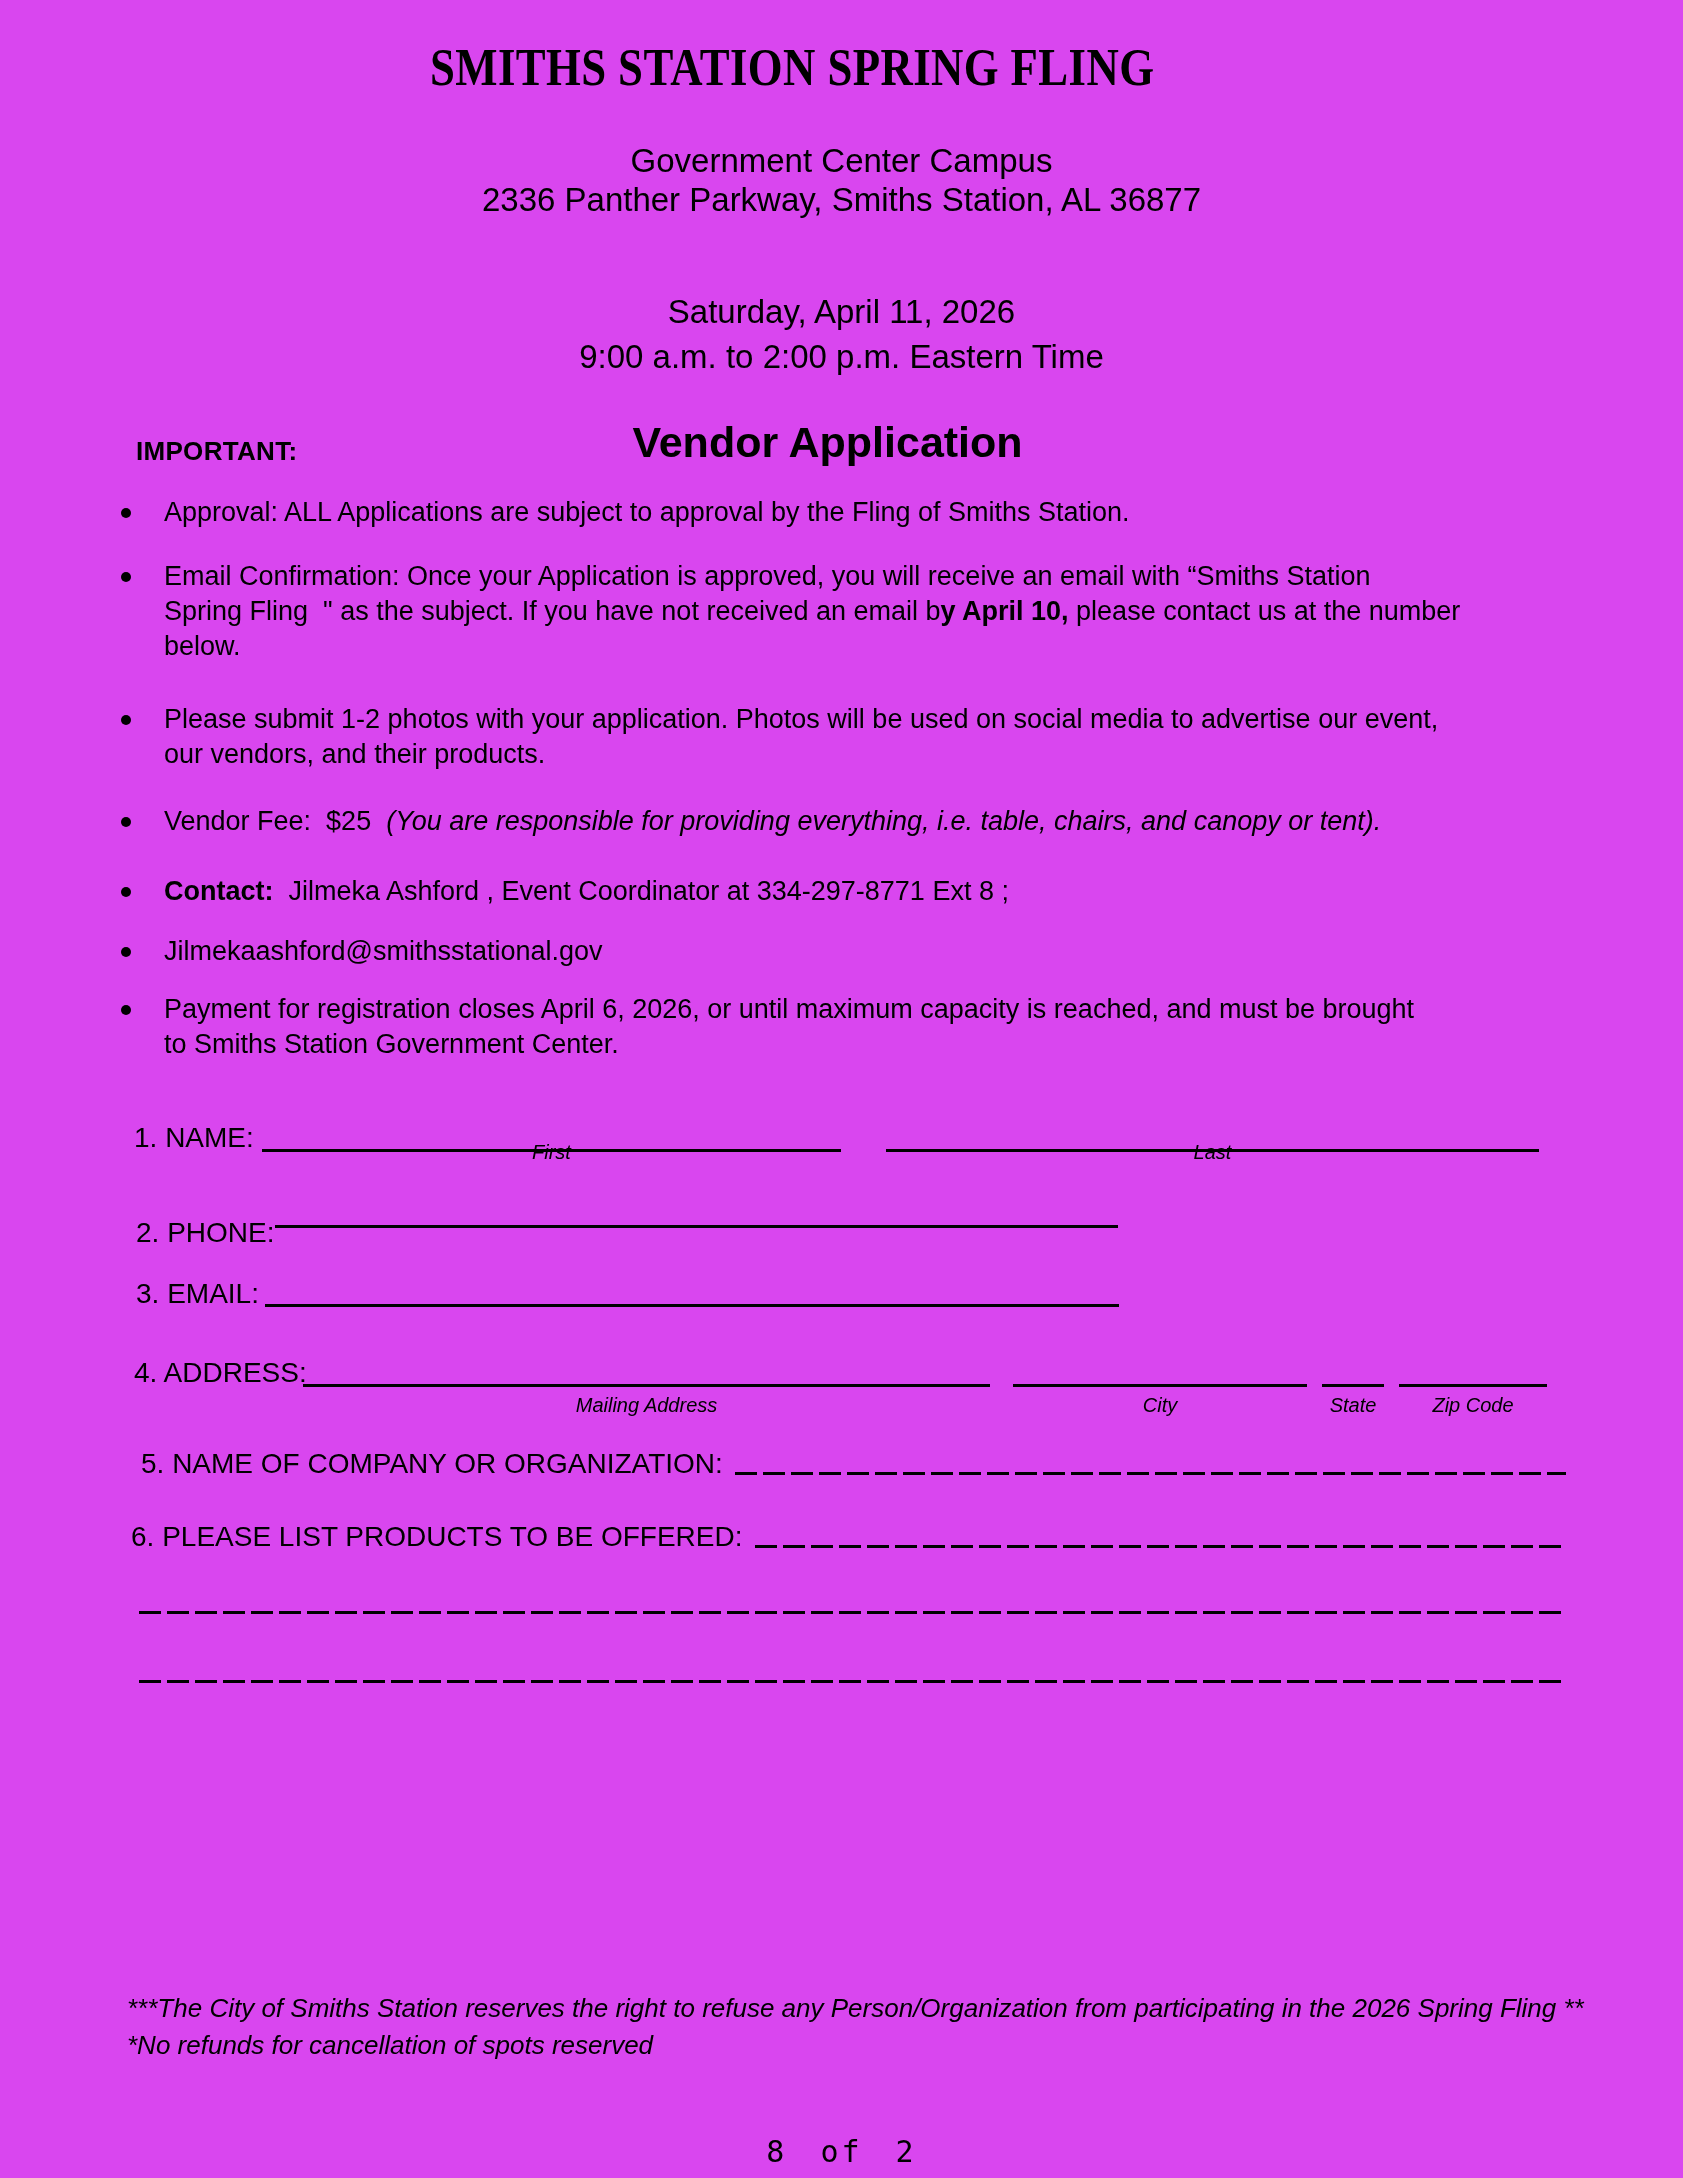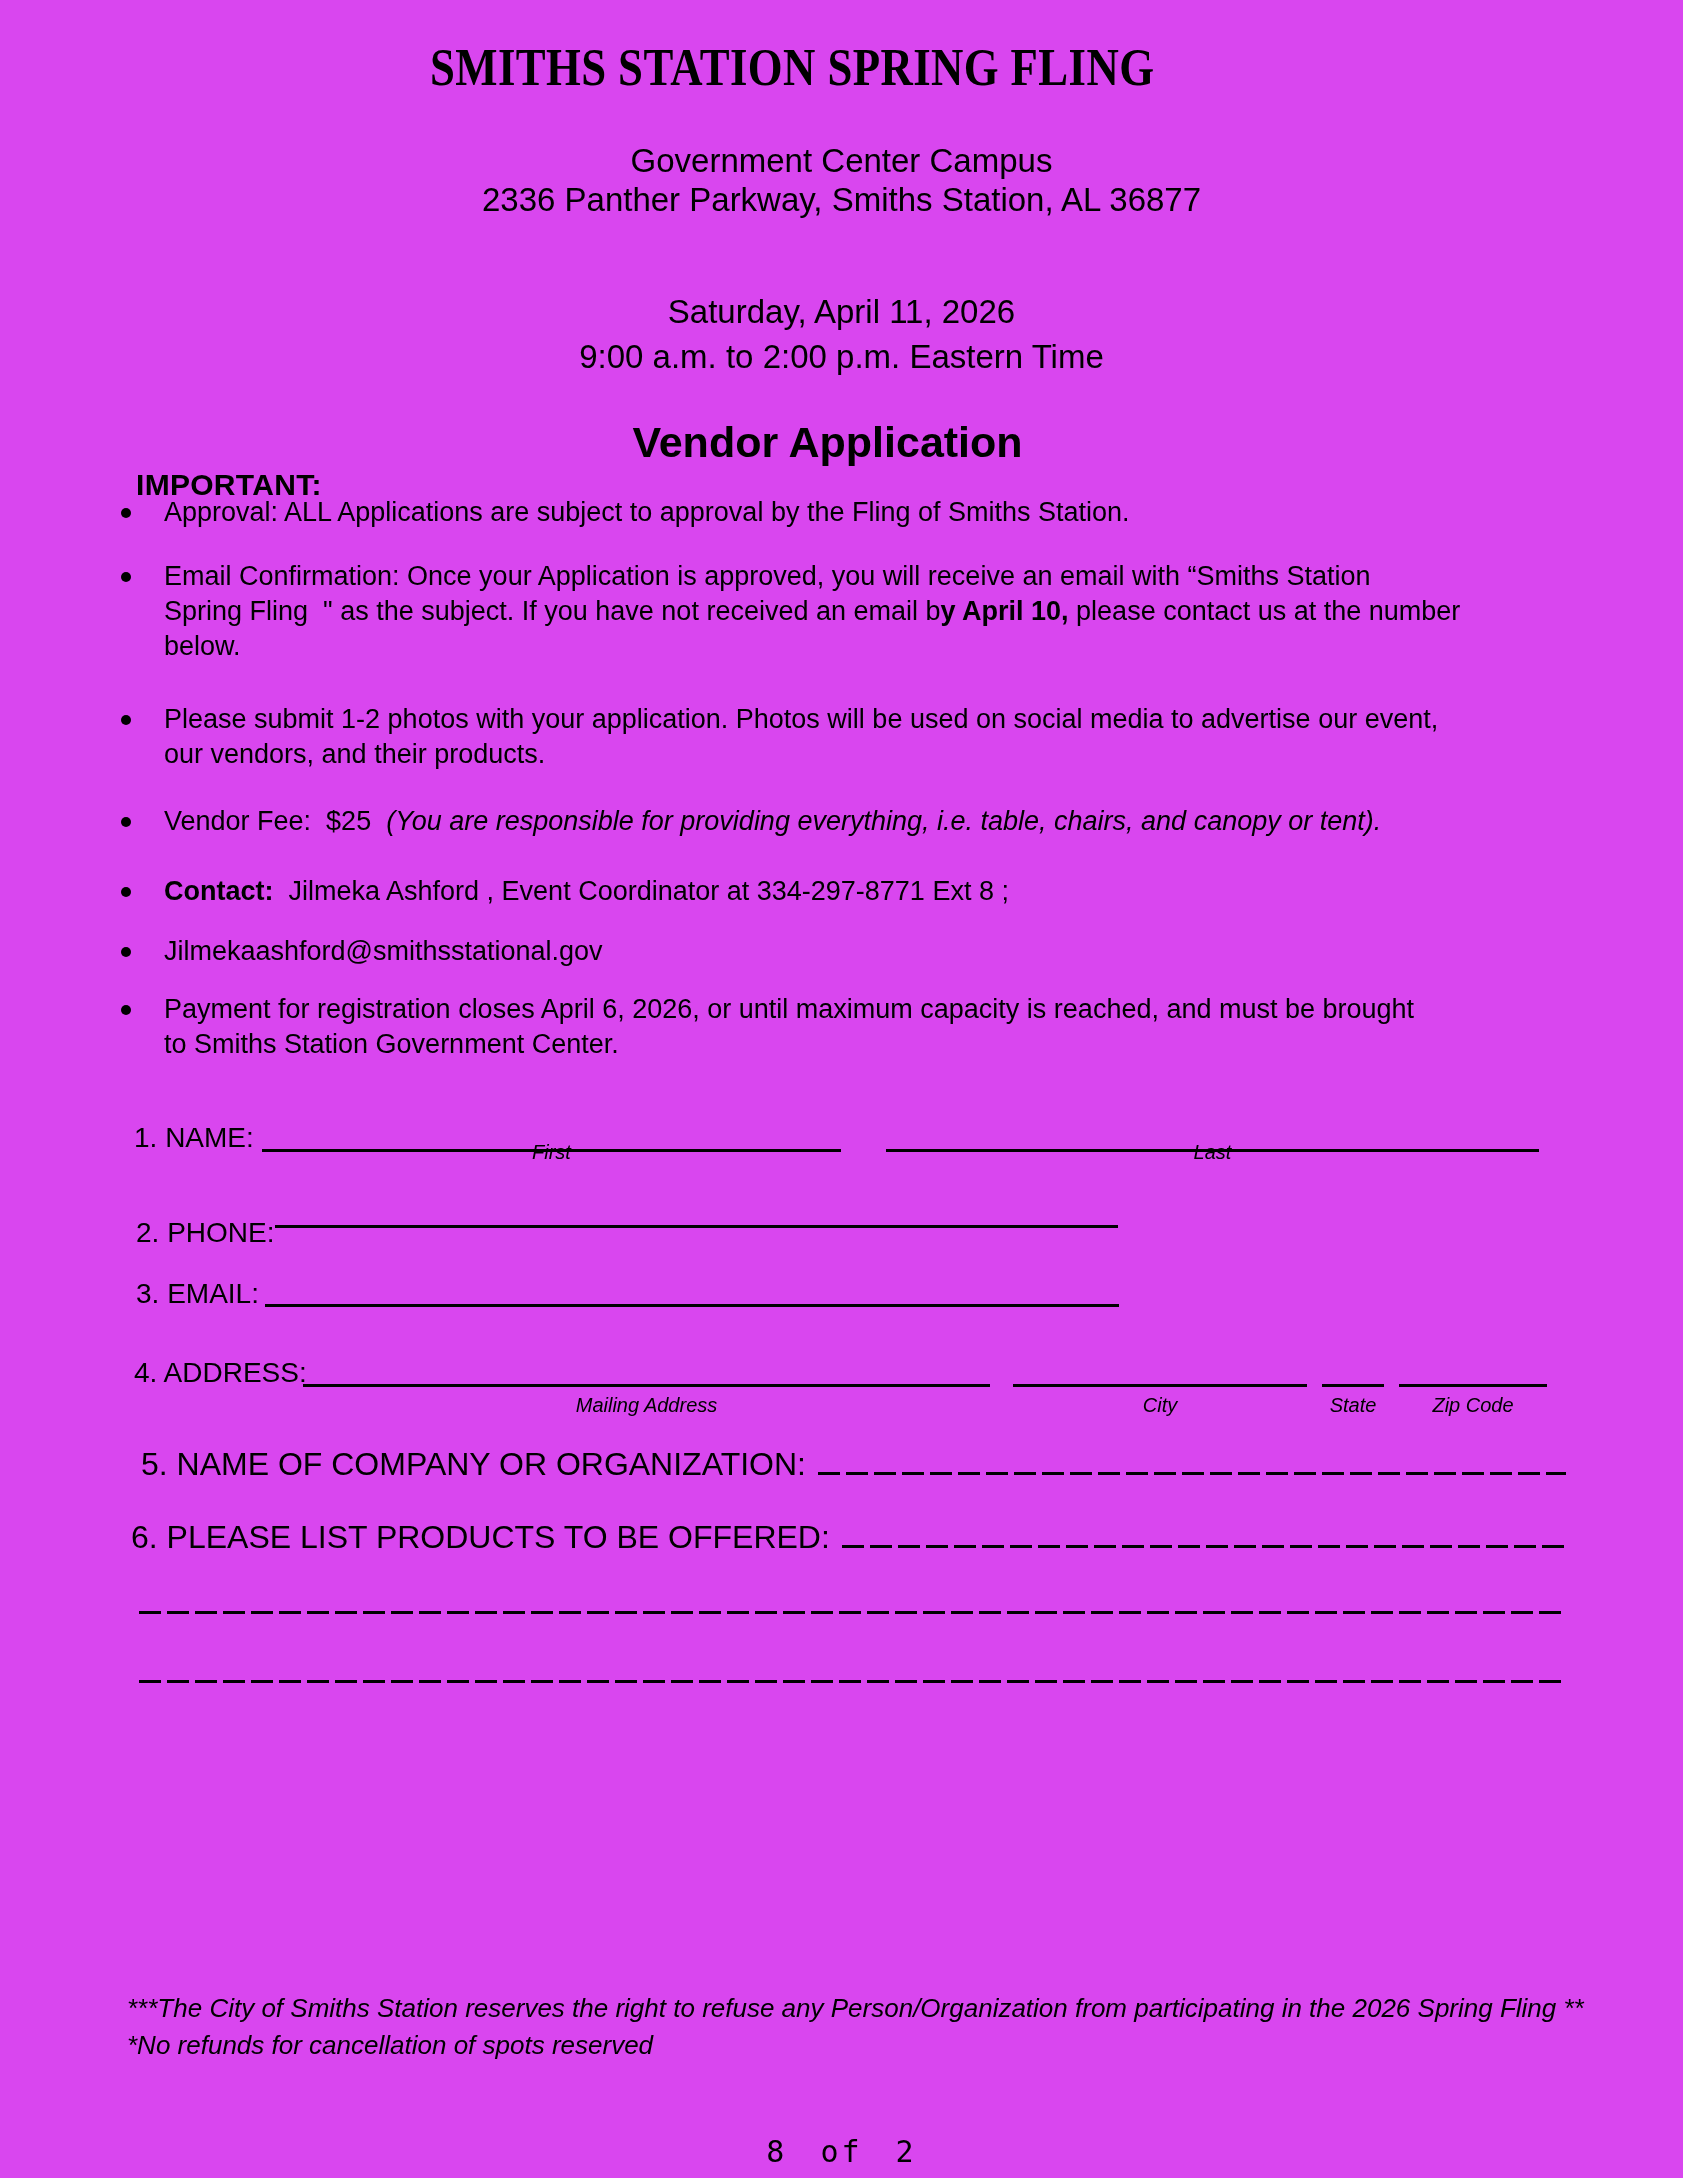--- a/index.html
+++ b/index.html
@@ -27,21 +27,21 @@
     position: absolute; top: 141px; left: 0; right: 0;
     text-align: center; font-size: 33px; line-height: 39px;
   }
   .date-block {
     position: absolute; top: 289px; left: 0; right: 0;
     text-align: center; font-size: 33px; line-height: 45px;
   }
 
   .important-label {
     position: absolute; top: 436px; left: 136px;
-    font-weight: bold; font-size: 30px; letter-spacing: 0.3px; margin-top: 32px;
+    font-weight: bold; font-size: 26px; letter-spacing: 0.3px;
   }
   .form-title {
     position: absolute; top: 418px; left: 0; right: 28px;
     text-align: center; font-weight: bold; font-size: 43px;
   }
 
   
   ul.bullets {
     position: absolute; top: 495px; left: 119px; width: 1465px;
     margin: 0; padding: 0; list-style: none;
@@ -68,21 +68,21 @@
     position: absolute; height: 3px;
     background: repeating-linear-gradient(to right, #000 0 22px, transparent 22px 28px);
   }
   .caption {
     position: absolute; left: 0; right: 0; text-align: center;
     font-style: italic; font-size: 20px; line-height: 24px; white-space: nowrap;
   }
   .cap-on-line  { top: -9px; }   
   .cap-below    { top: 9px; }    
 
-  .flexrow { position: absolute; display: flex; align-items: flex-end; font-size: 32px; line-height: 34px; }
+  .flexrow { position: absolute; display: flex; align-items: flex-end; font-size: 28px; line-height: 34px; }
   .flexrow .flabel-flex { white-space: nowrap; }
   .flexrow .dline-flex {
     flex: 1; height: 3px; margin: 0 0 6px 12px;
     background: repeating-linear-gradient(to right, #000 0 22px, transparent 22px 28px);
   }
 
   
   .disclaimer {
     position: absolute; top: 1990px; left: 127px;
     font-style: italic; font-size: 26px; line-height: 37px; white-space: nowrap;

